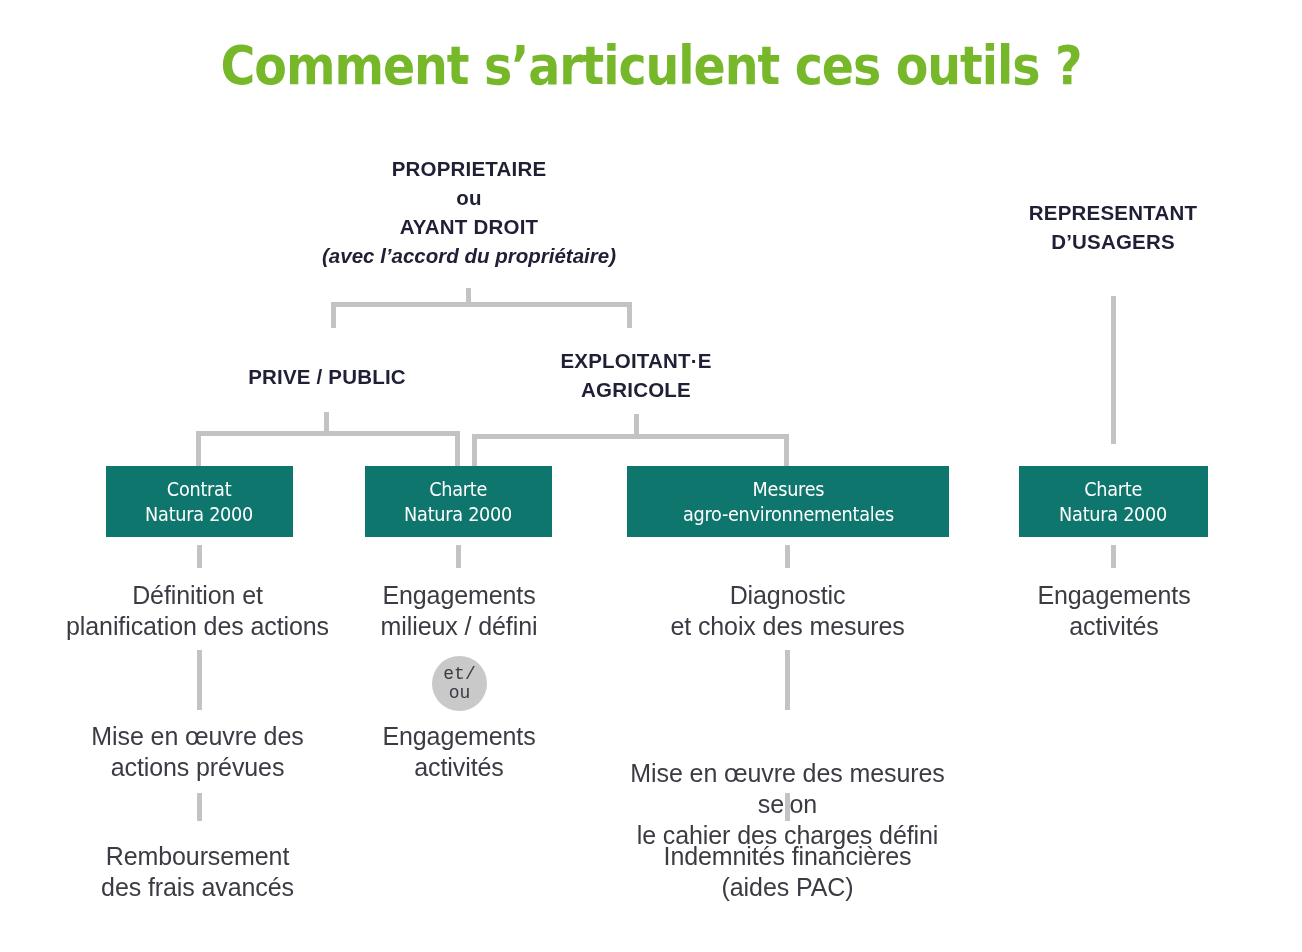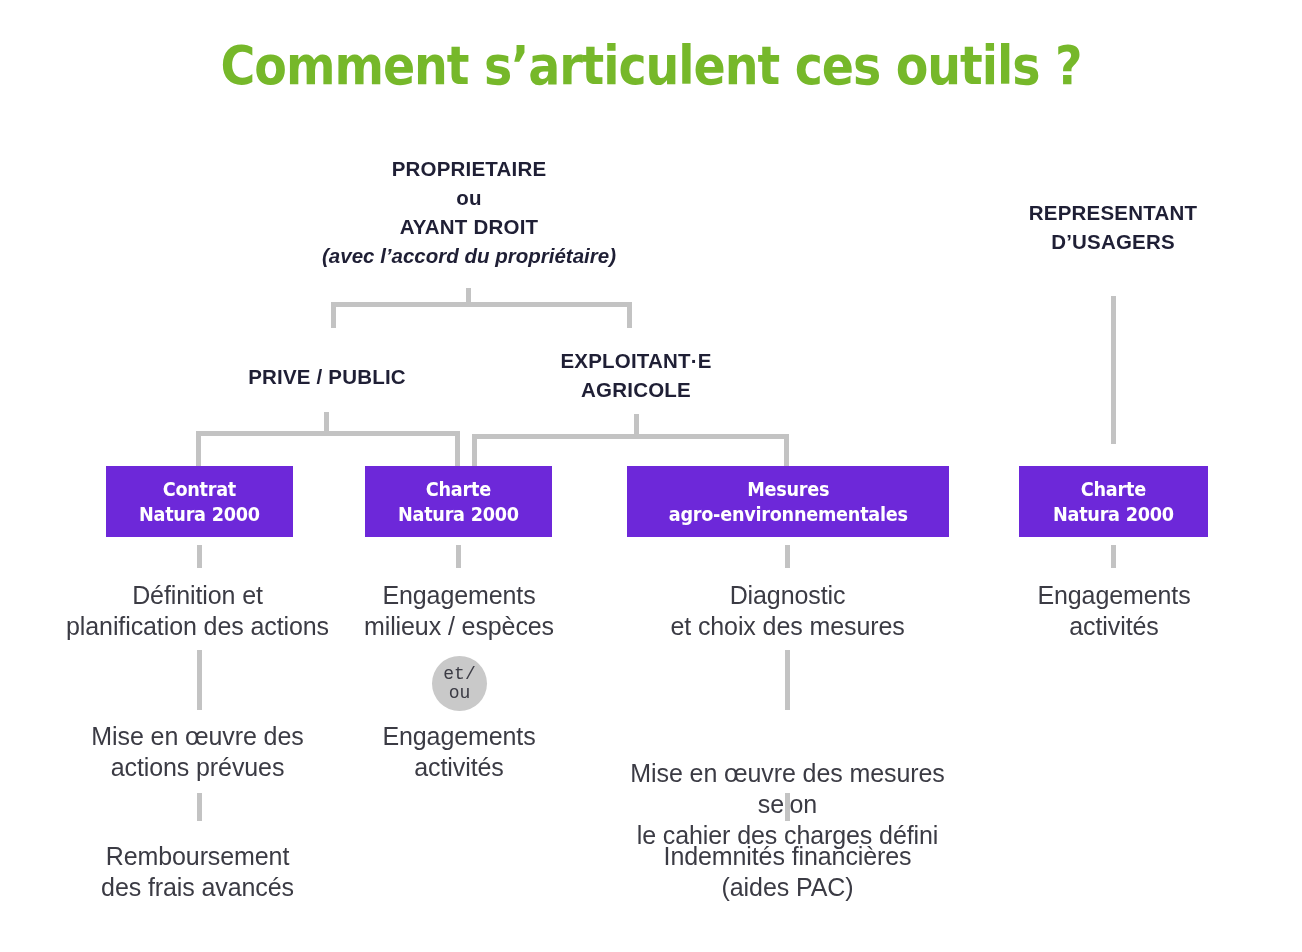--- a/index.html
+++ b/index.html
@@ -53,28 +53,28 @@
   }
   .head-node .paren {
     font-weight: bold;
     letter-spacing: 0px;
     font-style: italic;
   }
 
   
   .gbox {
     position: absolute;
-    background: #6d28d9;
+    background: #0f766e;
     color: #ffffff;
     display: flex;
     align-items: center;
     justify-content: center;
     text-align: center;
     font-family: "DejaVu Sans", sans-serif;
-    font-weight: bold;
+    font-weight: normal;
     font-size: 20px;
     line-height: 25px;
     letter-spacing: -0.3px;
   }
   .gbox span { display: block; transform: scaleX(0.94); }
 
   
   .btext {
     position: absolute;
     text-align: center;
@@ -207,21 +207,21 @@
 
   <div class="btext" style="left:55px; top:841px; width:285px;">
     <div>Remboursement</div>
     <div>des frais avancés</div>
   </div>
 
   <div class="vline" style="left:456px; top:545px; height:23px;"></div>
 
   <div class="btext" style="left:340px; top:580px; width:238px;">
     <div>Engagements</div>
-    <div>milieux / espèces</div>
+    <div>milieux / défini</div>
   </div>
 
   <div class="etou" style="left:432px; top:656px;font-family:Liberation Mono, monospace;">
     <div>et/</div>
     <div>ou</div>
   </div>
 
   <div class="btext" style="left:340px; top:721px; width:238px;">
     <div>Engagements</div>
     <div>activités</div>

